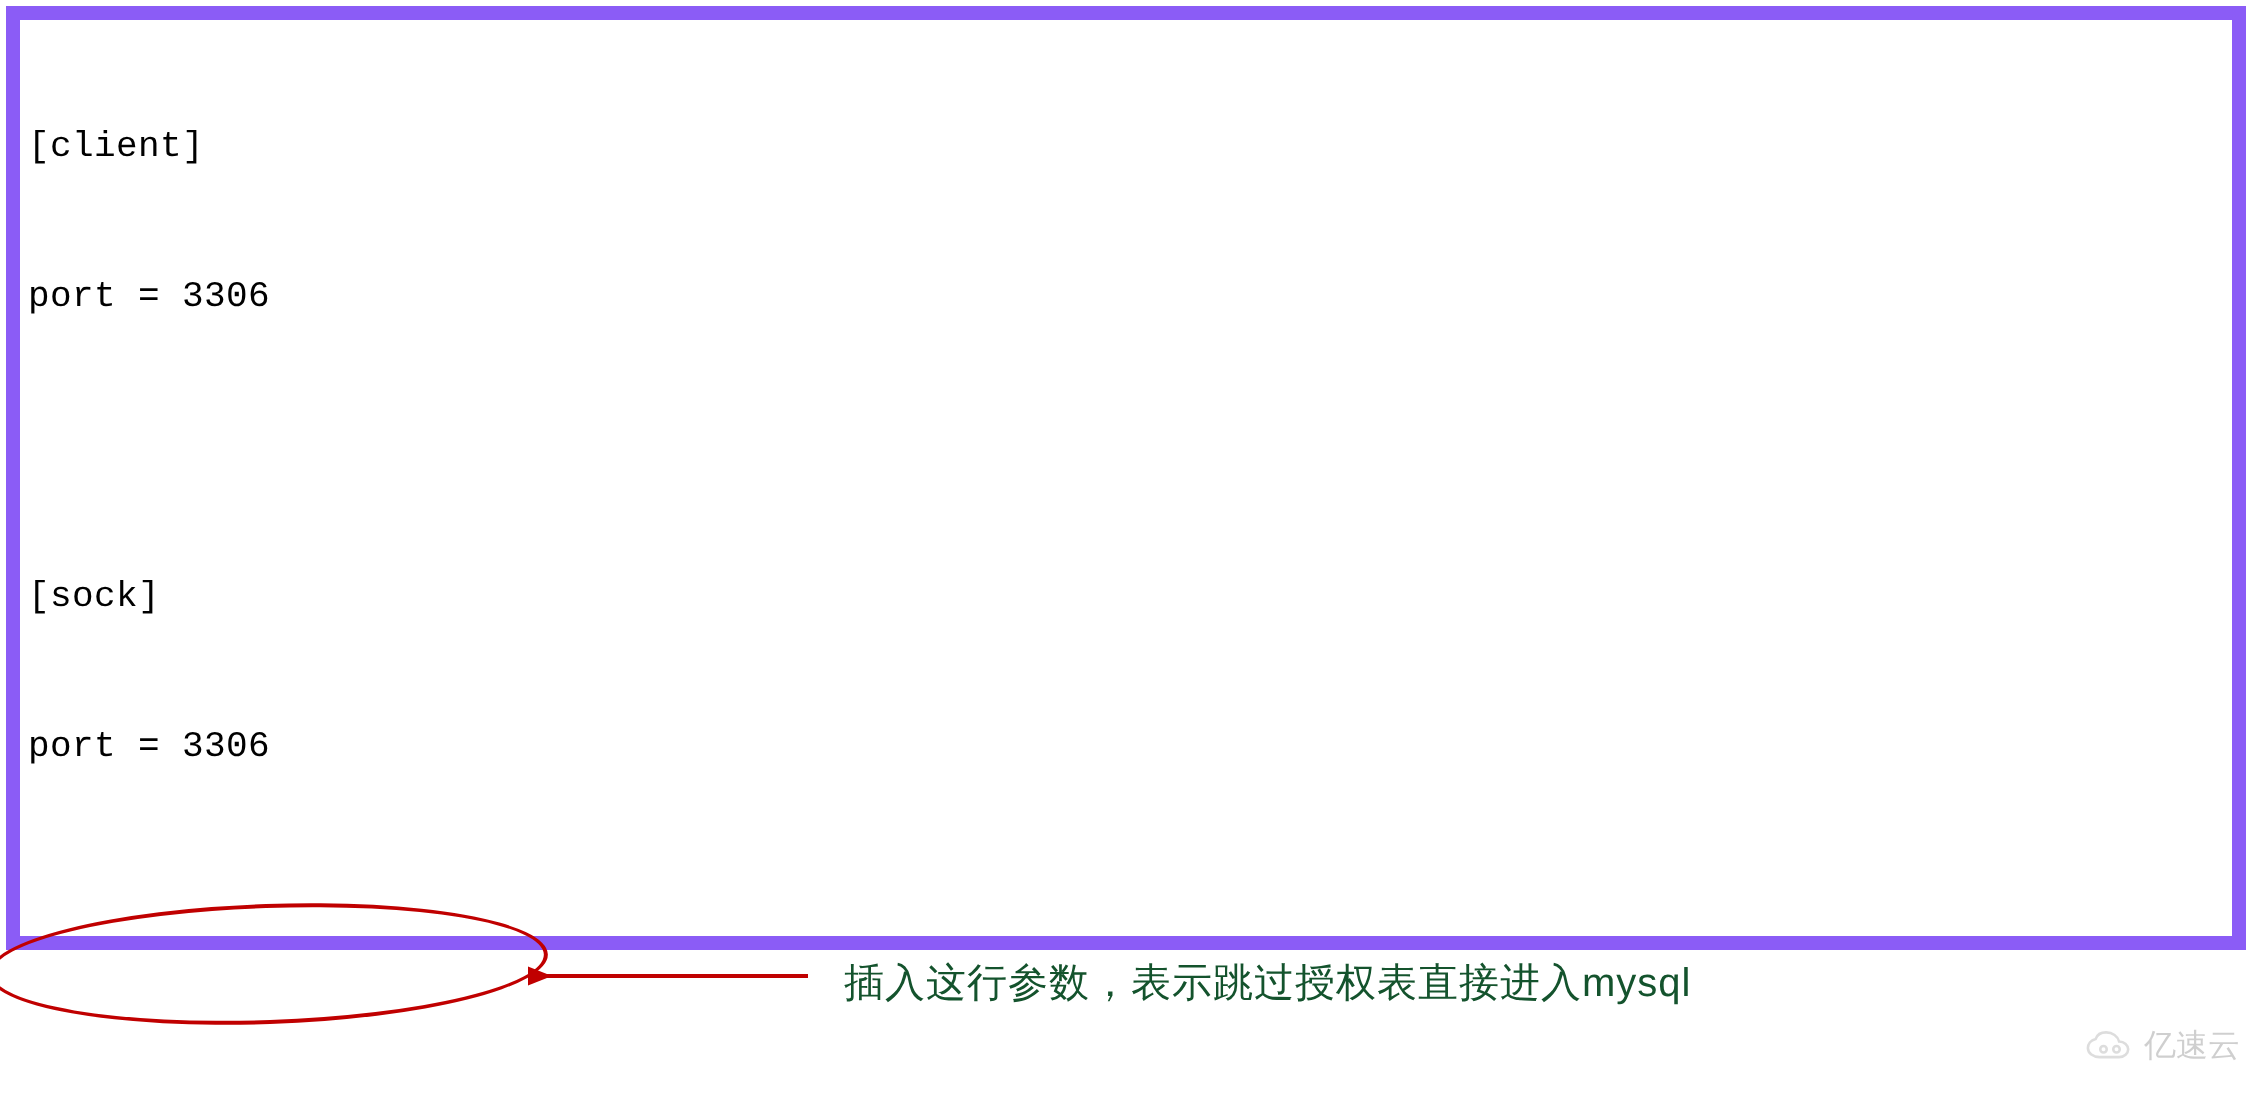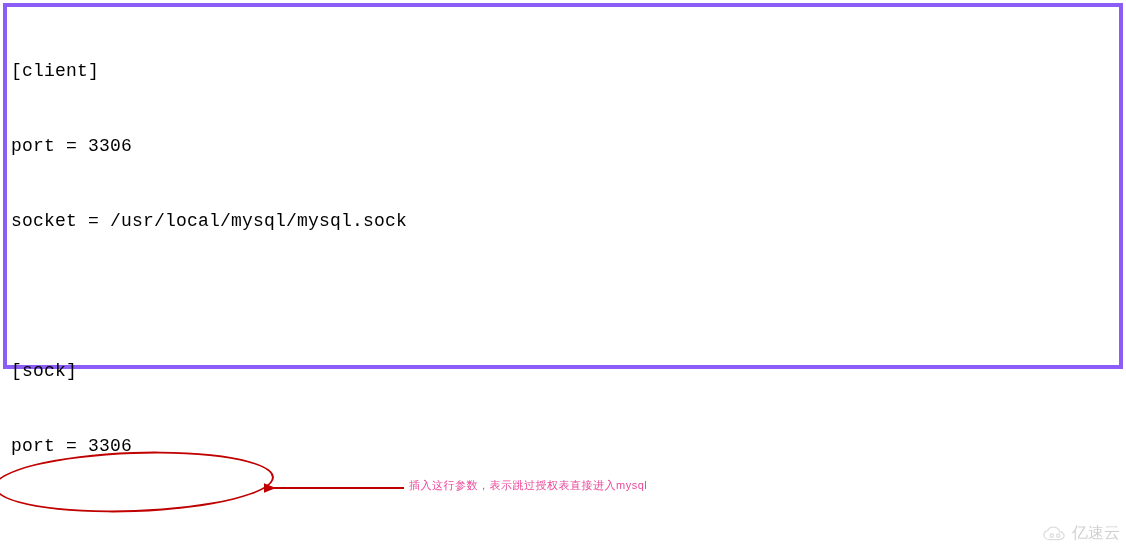--- a/index.html
+++ b/index.html
@@ -9,22 +9,22 @@
     width: 1126px;
     height: 550px;
     position: relative;
     overflow: hidden;
   }
   .config-box {
     position: absolute;
     left: 3px;
     top: 3px;
     width: 1120px;
-    height: 366px;
-    border: 4px solid #8b5cf6;
+    height: 472px;
+    border: 7px solid #8b5cf6;
     padding: 2px 4px;
     font-size: 18px;
     line-height: 25px;
     color: #000;
     letter-spacing: 0.2px;
     white-space: pre;
   }
   .cfg-line { display: block; }
   .blank { height: 25px; }
   .ellipse {
@@ -41,48 +41,47 @@
   .arrow-svg {
     position: absolute;
     left: 264px;
     top: 478px;
     width: 140px;
     height: 20px;
     pointer-events: none;
   }
   .annotation {
     position: absolute;
-    left: 409px;
+    left: 422px;
     top: 478px;
-    color: #ec4899;
+    color: #14532d;
     font-family: "Microsoft YaHei","SimSun",sans-serif;
-    font-size: 11px;
+    font-size: 20px;
     letter-spacing: 0.5px;
   }
   .watermark {
     position: absolute;
     right: 6px;
-    bottom: 6px;
+    bottom: 16px;
     display: flex;
-    align-items: flex-end;
+    align-items: center;
     gap: 4px;
     opacity: 0.28;
     color: #555;
     font-family: Liberation Mono, monospace;
     font-size: 16px;
   }
   .watermark svg { width: 26px; height: 18px; }
 </style>
 </head>
 <body>
 
 <div class="config-box">
   <span class="cfg-line">[client]</span>
   <span class="cfg-line">port = 3306</span>
-  <span class="cfg-line">socket = /usr/local/mysql/mysql.sock</span>
   <span class="cfg-line blank"></span>
   <span class="cfg-line">[sock]</span>
   <span class="cfg-line">port = 3306</span>
   
   
   
   
   
   
   

